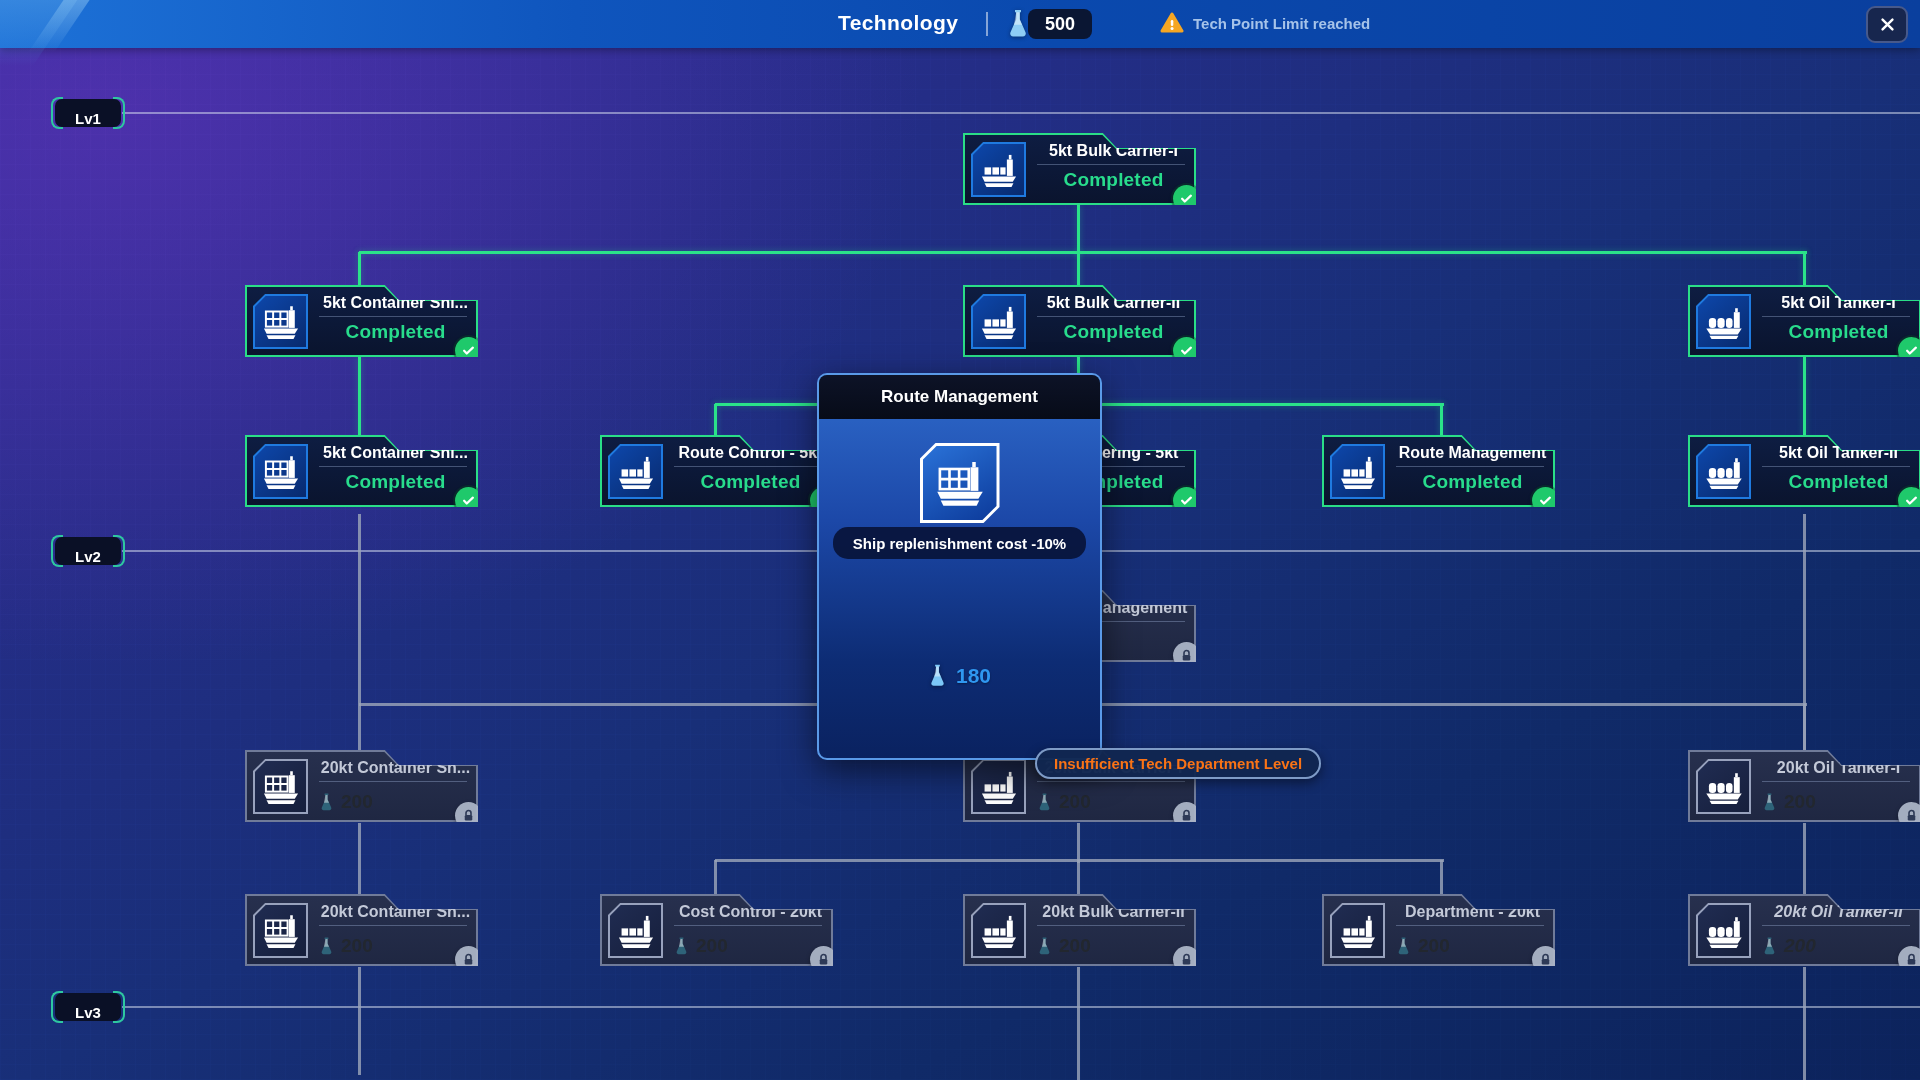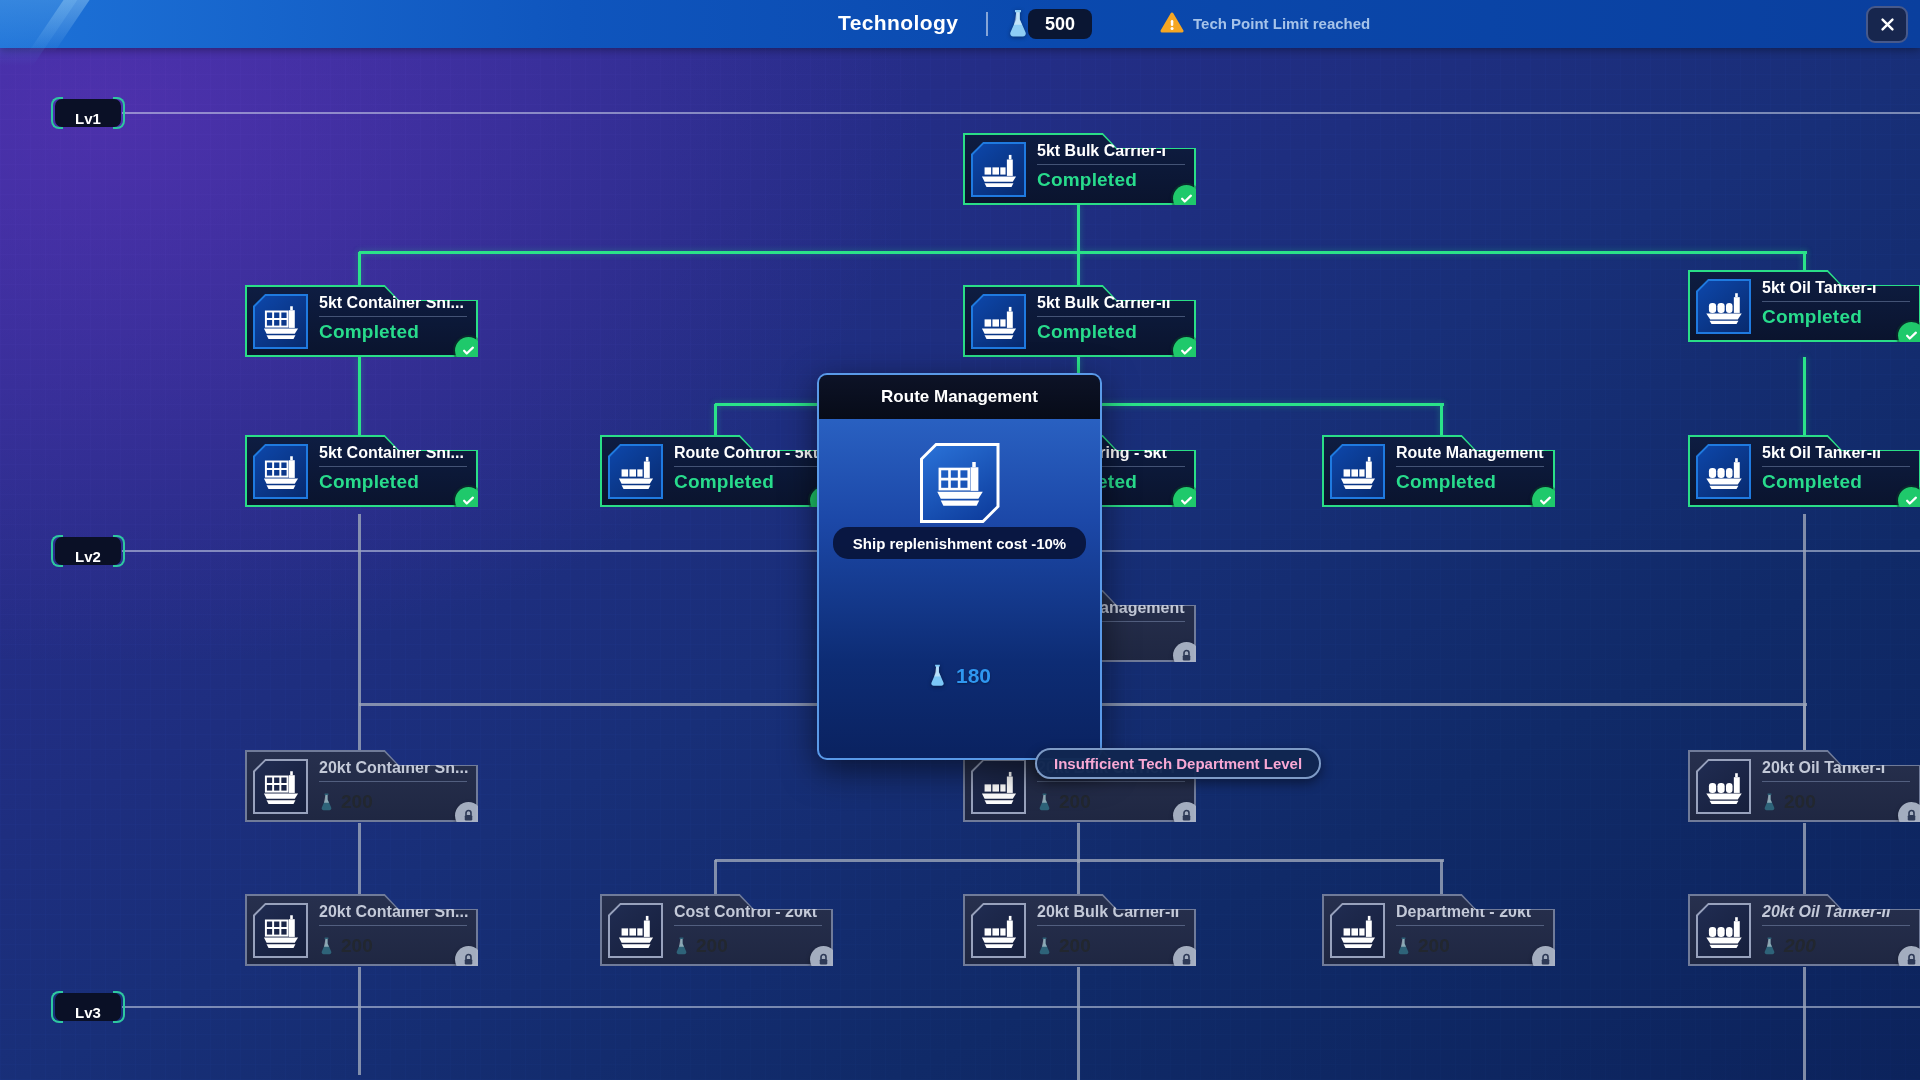--- a/index.html
+++ b/index.html
@@ -37,21 +37,21 @@
     display:flex;align-items:flex-end;justify-content:center;color:#fff;font-size:15px;font-weight:700;}
   .lvl-pill::before,.lvl-pill::after{content:"";position:absolute;top:-2px;bottom:-2px;width:10px;border:2.5px solid #2ec8a0;}
   .lvl-pill::before{left:-4px;border-right:none;border-radius:8px 0 0 8px;}
   .lvl-pill::after{right:-4px;border-left:none;border-radius:0 8px 8px 0;}
   
   .wire{position:absolute;z-index:1;}
   .wg{background:#2be389;box-shadow:0 0 6px rgba(43,227,137,.35);}
   .wy{background:rgba(154,163,184,.82);}
   
   .node{position:absolute;width:233px;height:72px;z-index:2;cursor:pointer;
-    clip-path:polygon(0 0,60% 0,66% 15px,100% 15px,100% 100%,0 100%);}
+    clip-path:polygon(0 0,60% 0,66% 15px,100% 15px,100% 100%,0 100%);text-align:center;}
   .node.completed{background:#2ade87;}
   .node.locked{background:#707b99;}
   .node-in{position:absolute;inset:2px;clip-path:polygon(0 0,60% 0,66% 14px,100% 14px,100% 100%,0 100%);}
   .completed .node-in{background:linear-gradient(180deg,#0e1d42,#0a142e);}
   .locked .node-in{background:linear-gradient(180deg,#27304e,#1f2742);}
   .tile{position:absolute;left:8px;top:9px;width:55px;height:55px;
     clip-path:polygon(0 22%,22% 0,100% 0,100% 100%,0 100%);}
   .completed .tile{background:#1f7ae0;}
   .locked .tile{background:#98a2bd;}
   .tile-in{position:absolute;inset:2px;clip-path:polygon(0 21%,21% 0,100% 0,100% 100%,0 100%);
@@ -89,21 +89,21 @@
     border-radius:15px;color:#fff;font-size:15px;font-weight:700;display:flex;align-items:center;justify-content:center;}
   .pp-cost{position:absolute;left:0;right:0;top:288px;display:flex;align-items:center;justify-content:center;gap:9px;}
   .pp-cost svg{width:19px;height:25px;color:#7cc7f7;filter:drop-shadow(0 1px 2px rgba(0,0,0,.4));}
   .pp-cost span{font-size:21px;font-weight:700;color:#2f97f0;text-shadow:0 1px 2px rgba(0,0,0,.35);}
   #research-btn{position:absolute;left:50%;top:327px;transform:translateX(-50%);width:216px;height:46px;
     background:linear-gradient(165deg,#ececec 0%,#c6c6c6 45%,#9b9b9b 100%);
     border:1px solid #7e7e7e;border-radius:6px;color:#222;font-size:21px;font-weight:600;cursor:pointer;
     box-shadow:inset 0 1px 0 rgba(255,255,255,.7),0 3px 6px rgba(0,0,0,.35);}
   
   #tooltip{position:absolute;left:1035px;top:748px;z-index:6;padding:5px 17px;border-radius:17px;
-    background:rgba(17,38,80,.96);border:2px solid rgba(146,176,220,.85);color:#f9a8d4;font-size:15px;font-weight:700;
+    background:rgba(17,38,80,.96);border:2px solid rgba(146,176,220,.85);color:#f97316;font-size:15px;font-weight:700;
     white-space:nowrap;box-shadow:0 4px 12px rgba(0,0,0,.45);}
 </style>
 </head>
 <body>
 
 <svg width="0" height="0" style="position:absolute">
   <defs>
     <symbol id="i-bulk" viewBox="0 0 64 64">
       <rect x="44" y="16" width="9" height="25" fill="#fff"></rect>
         <rect x="47" y="9" width="4" height="7" fill="#fff"></rect>
@@ -285,21 +285,21 @@
         <div class="status">Completed</div>
 
       </div>
       <div class="badge done">
         <svg>
             <use href="#i-check"></use>
           </svg>
       </div>
 
     </div>
-      <div class="node completed" style="left: 1688px; top: 270px;">
+      <div class="node completed" style="left: 1688px; top: 285px;">
       <div class="node-in"></div>
       <div class="tile">
         <div class="tile-in">
           <svg class="ship">
               <use href="#i-tanker"></use>
             </svg>
         </div>
       </div>
       <div class="ntxt">
         <div class="ttl">5kt Oil Tanker-I</div>

